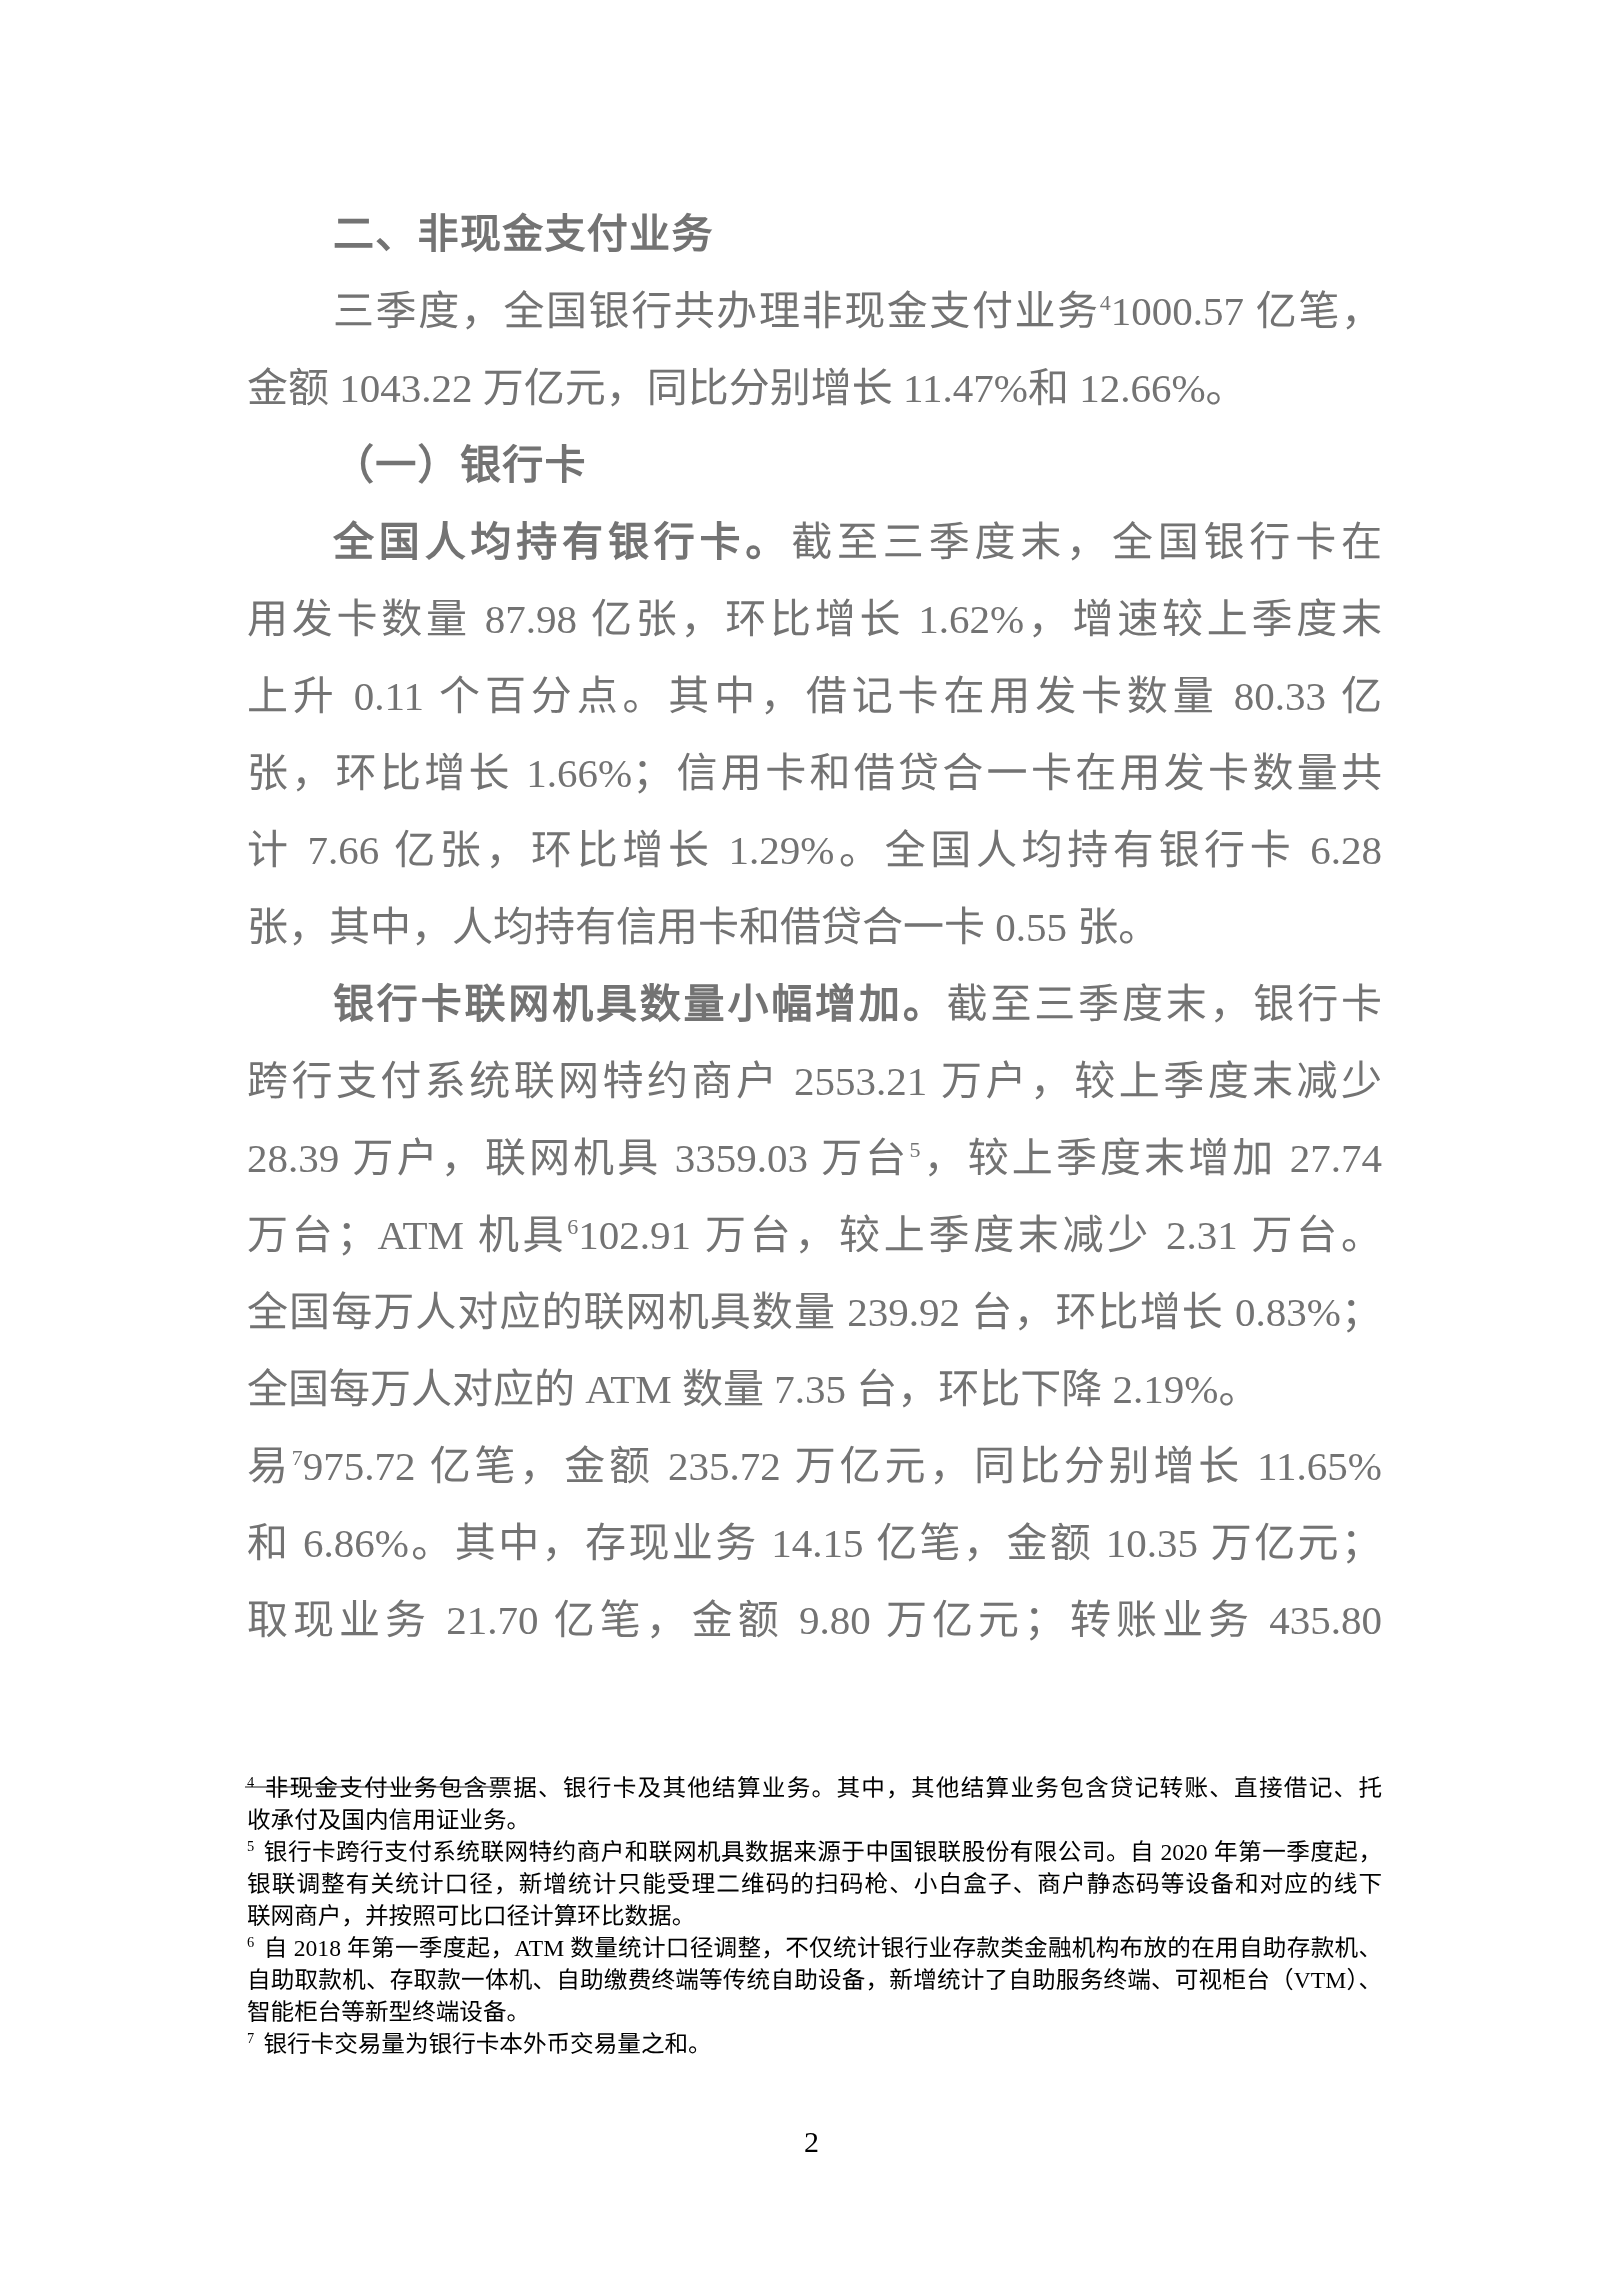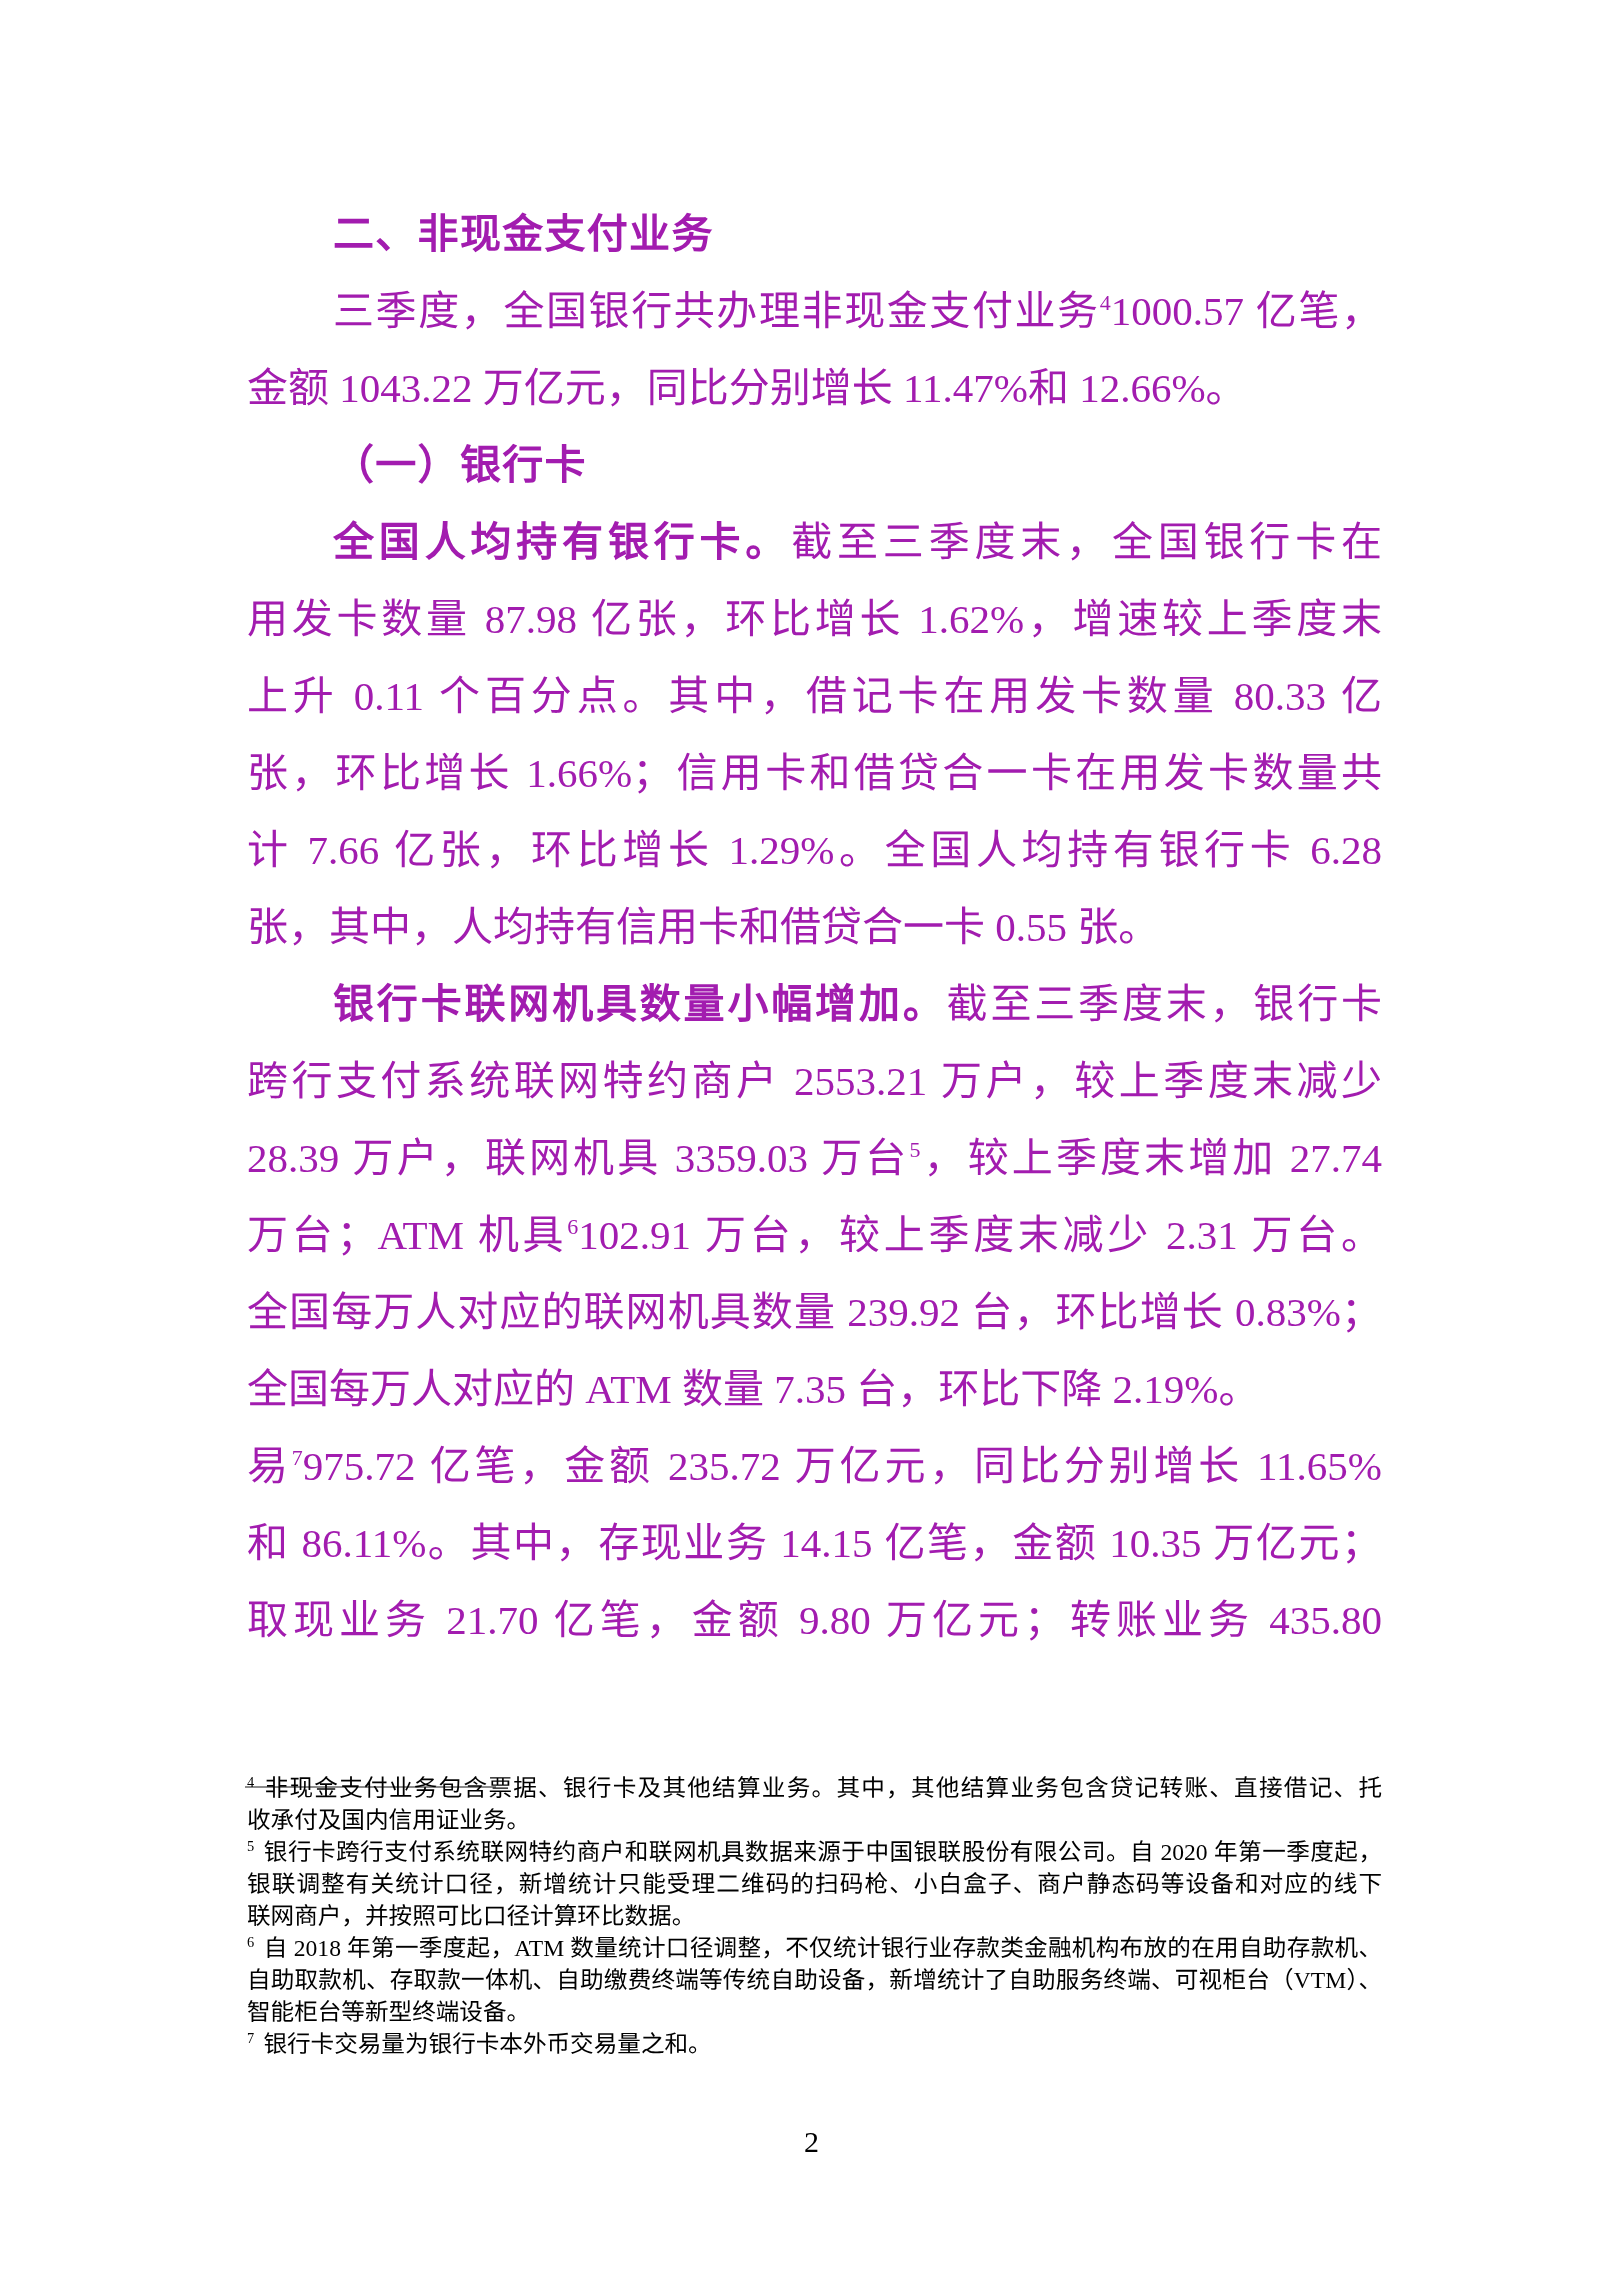--- a/index.html
+++ b/index.html
@@ -17,21 +17,21 @@
   }
   
   .bodytext {
     position: absolute;
     left: 247px;
     top: 196px;
     width: 1135px;
     font-family: "Liberation Serif", "DejaVu Serif", serif;
     font-size: 41px;
     line-height: 77px;
-    color: #a21caf;
+    color: #737373;
   }
   .line {
     height: 77px;
     text-align: justify;
     text-align-last: justify;
     overflow: hidden;
   }
   .line.endline { text-align-last: left; }
   .line.indent { padding-left: 86px; }
   .h1, .h2 {
@@ -116,21 +116,21 @@
     <div class="line endline">张，其中，人均持有信用卡和借贷合一卡 0.55 张。</div>
 
     <div class="line indent"><span class="lead">银行卡联网机具数量小幅增加。</span><span>截至三季度末，银行卡</span></div>
     <div class="line">跨行支付系统联网特约商户 2553.21 万户，较上季度末减少</div>
     <div class="line"><span>28.39 万户，联网机具 3359.03 万台</span><sup class="bsup">5</sup><span>，较上季度末增加 27.74</span></div>
     <div class="line"><span>万台；ATM 机具</span><sup class="bsup">6</sup><span>102.91 万台，较上季度末减少 2.31 万台。</span></div>
     <div class="line">全国每万人对应的联网机具数量 239.92 台，环比增长 0.83%；</div>
     <div class="line endline">全国每万人对应的 ATM 数量 7.35 台，环比下降 2.19%。</div>
 
     <div class="line"><span>易</span><sup class="bsup">7</sup><span>975.72 亿笔，金额 235.72 万亿元，同比分别增长 11.65%</span></div>
-    <div class="line">和 86.11%。其中，存现业务 14.15 亿笔，金额 10.35 万亿元；</div>
+    <div class="line">和 6.86%。其中，存现业务 14.15 亿笔，金额 10.35 万亿元；</div>
     <div class="line">取现业务 21.70 亿笔，金额 9.80 万亿元；转账业务 435.80</div>
 
   </div>
 
   <div class="fnsep"></div>
 
   <div class="footnotes">
     <div class="fline"><sup class="fsup">4</sup><span>非现金支付业务包含票据、银行卡及其他结算业务。其中，其他结算业务包含贷记转账、直接借记、托</span></div>
     <div class="fline endline">收承付及国内信用证业务。</div>
     <div class="fline"><sup class="fsup">5</sup><span>银行卡跨行支付系统联网特约商户和联网机具数据来源于中国银联股份有限公司。自 2020 年第一季度起，</span></div>

